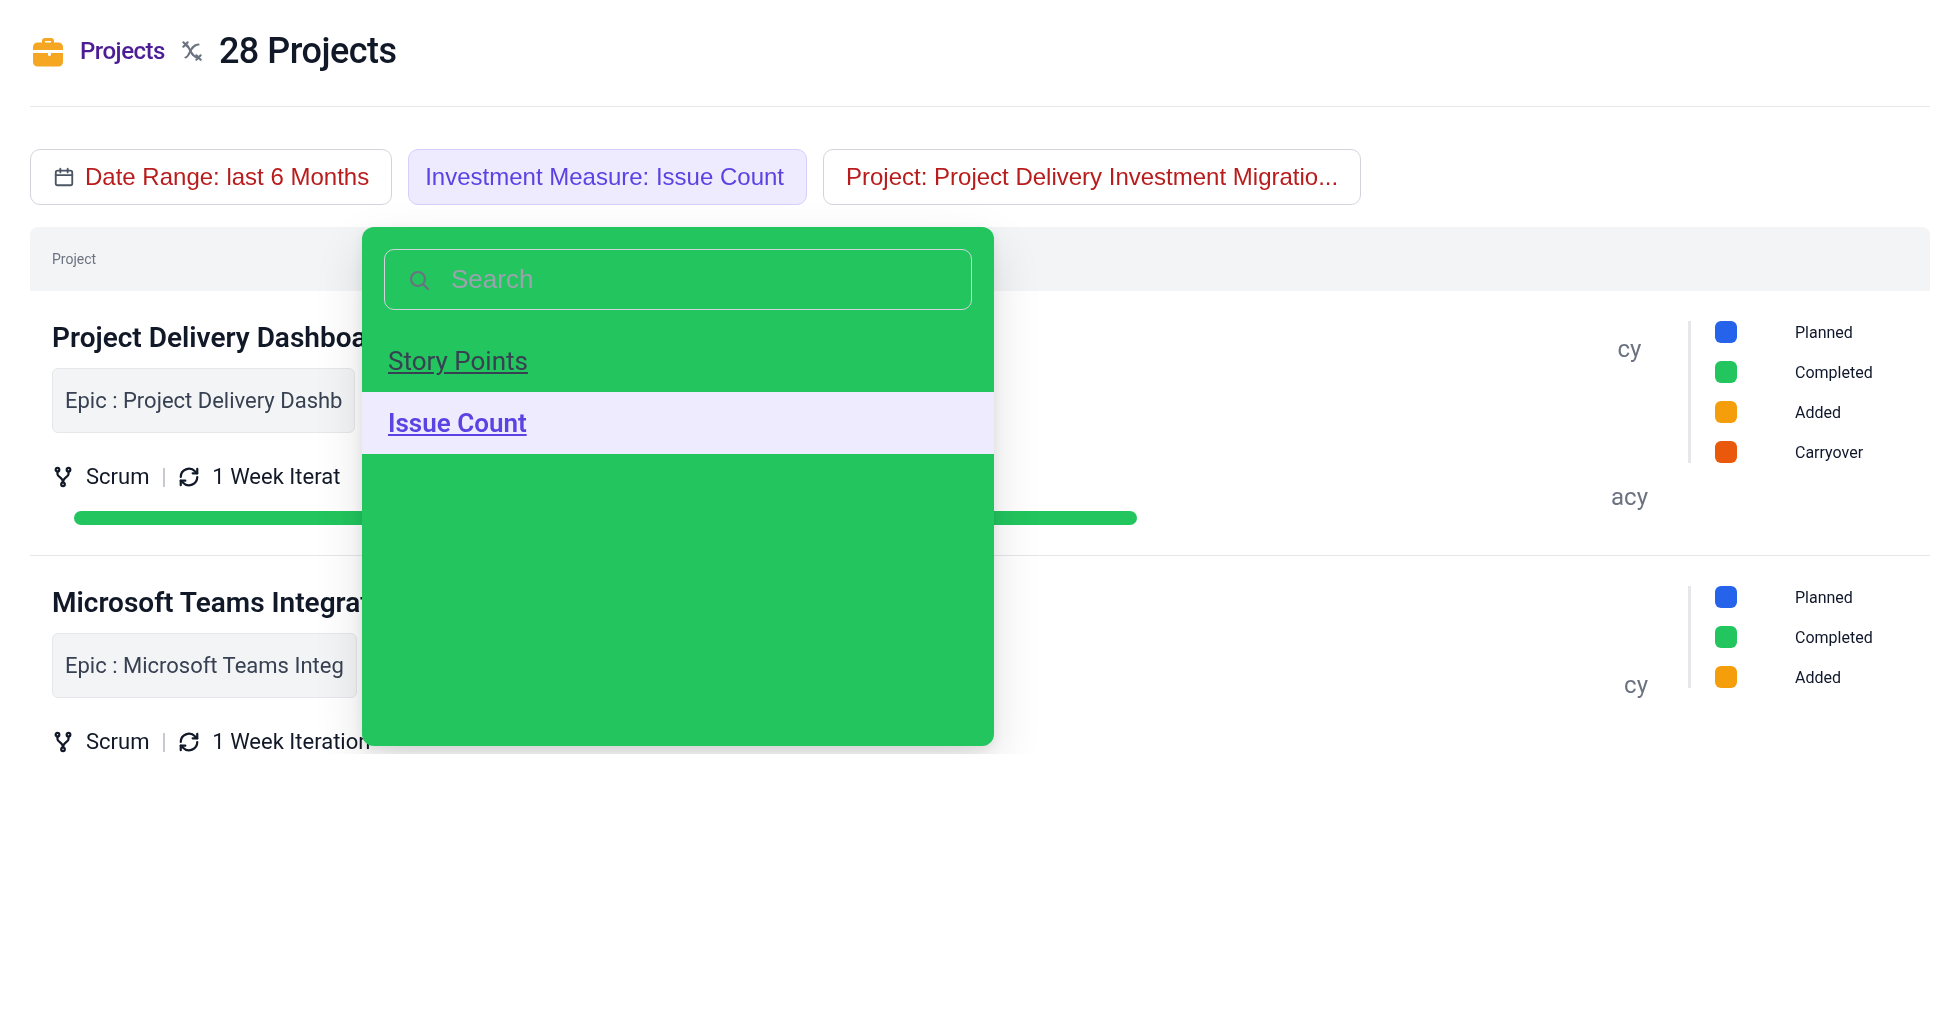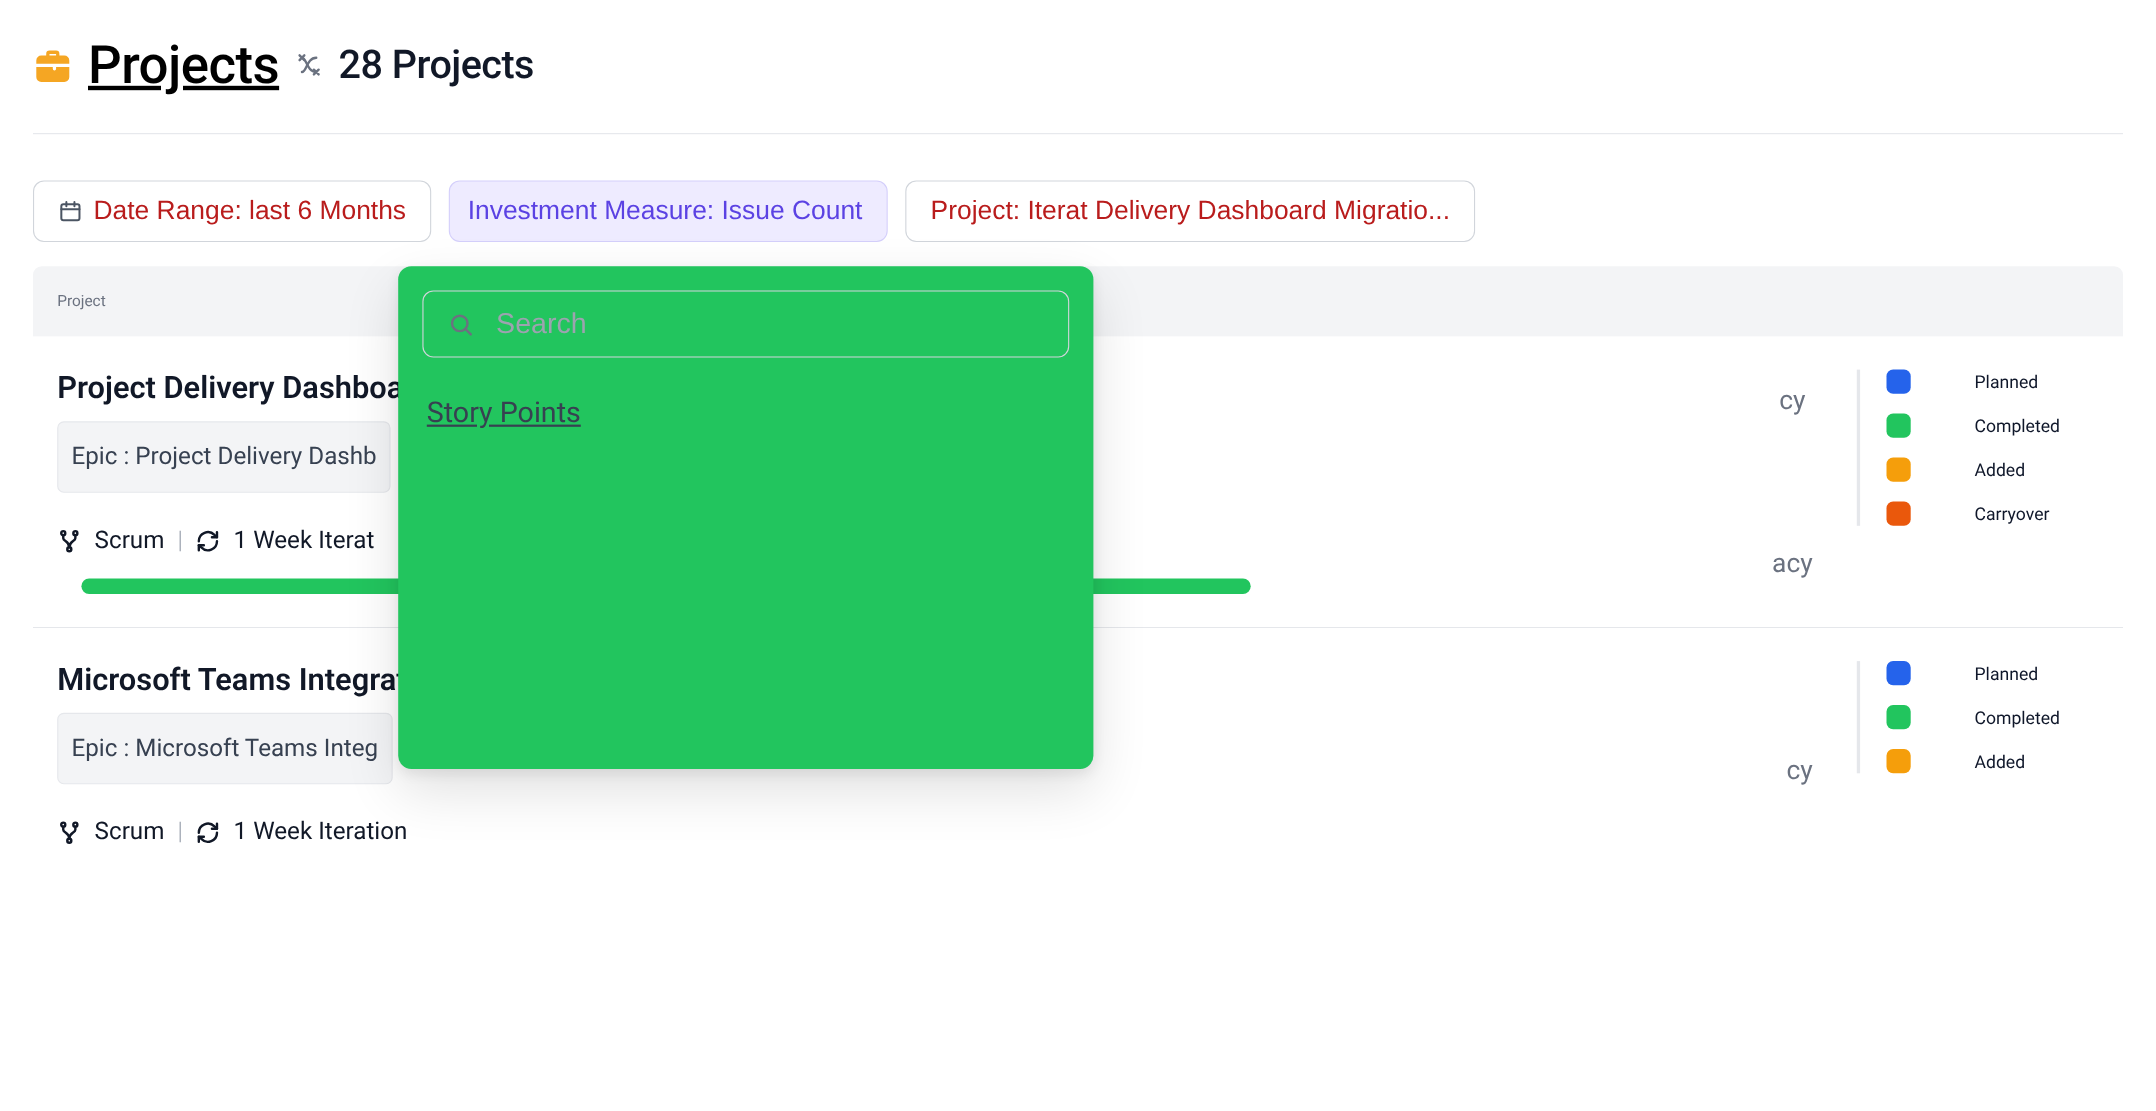--- a/index.html
+++ b/index.html
@@ -23,25 +23,24 @@
       padding-bottom: 34px;
       border-bottom: 1px solid #e5e7eb;
     }
     .briefcase-icon {
       width: 36px;
       height: 32px;
       display: inline-block;
       vertical-align: middle;
     }
     .page-title {
-      font-size: 48px;
+      font-size: 24px;
       font-weight: 500;
-      color: #000000;
+      color: #4c1d95;
       letter-spacing: -0.5px;
-      text-decoration: underline;
     }
     .flow-icon {
       width: 26px;
       height: 26px;
       display: inline-block;
       color: #6b7280;
     }
     .project-count {
       font-size: 36px;
       font-weight: 500;
@@ -265,21 +264,21 @@
           <rect x="3" y="5" width="18" height="16" rx="2"></rect>
           <path d="M3 10h18M8 3v4M16 3v4"></path>
         </svg>
       </span>
       <span>Date Range: last 6 Months</span>
     </button>
     <button class="filter-pill active">
       <span>Investment Measure: Issue Count</span>
     </button>
     <button class="filter-pill project-filter">
-      <span>Project: Iterat Delivery Dashboard Migratio...</span>
+      <span>Project: Project Delivery Investment Migratio...</span>
     </button>
   </div>
 
   <div class="content-area">
     <div class="table-header">
       <span class="table-header-label">Project</span>
     </div>
 
     <div class="project-row">
       <div class="project-left">
@@ -382,18 +381,19 @@
             <svg viewBox="0 0 24 24" fill="none" stroke="currentColor" stroke-width="2.2" stroke-linecap="round">
               <circle cx="11" cy="11" r="7"></circle>
                 <path d="M21 21l-4.3-4.3"></path>
             </svg>
           </span>
           <input class="search-input" type="text" placeholder="Search" style="">
         </div>
       </div>
       <div class="dropdown-options">
         <div class="dropdown-option">Story Points</div>
+        <div class="dropdown-option selected">Issue Count</div>
       </div>
       <div class="dropdown-spacer"></div>
     </div>
 
   </div>
 </div>
 
 </body></html>

